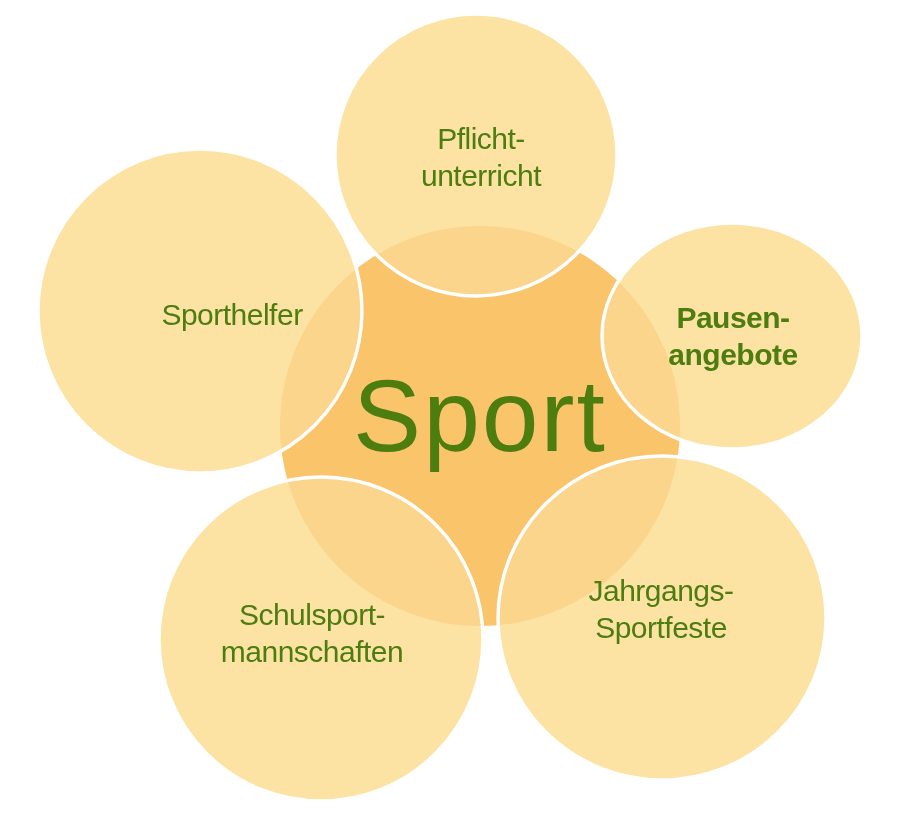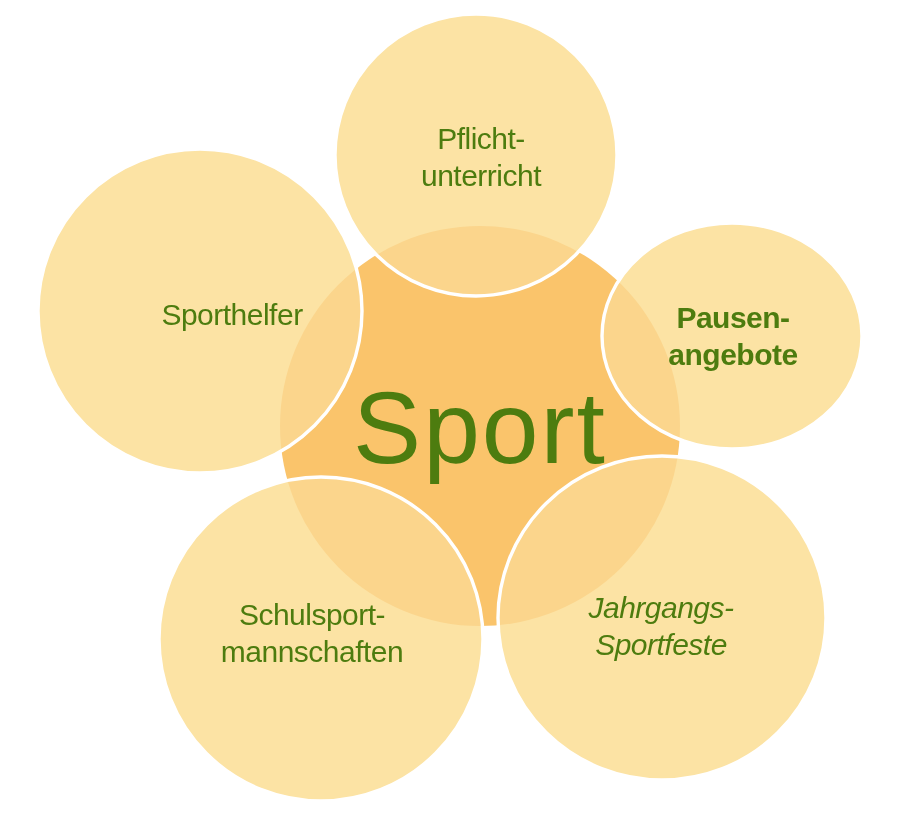--- a/index.html
+++ b/index.html
@@ -62,29 +62,29 @@
 
     <g fill="none" stroke="#FFFFFF" stroke-width="3.4">
       <circle cx="476" cy="155" r="141"></circle>
       <ellipse cx="732" cy="336" rx="130" ry="113"></ellipse>
       <ellipse cx="662" cy="618" rx="164" ry="162"></ellipse>
       <circle cx="321" cy="639" r="162"></circle>
       <circle cx="200" cy="311" r="162"></circle>
     </g>
   </svg>
 
-  <div class="label" id="center-label" style="left:480px; top:428px;">Sport</div>
+  <div class="label" id="center-label" style="left:480px; top:416px;">Sport</div>
 
   <div class="label" style="left:481px; top:157px;">Pflicht-
 unterricht</div>
 
   <div class="label" style="left:733px; top:336px;font-weight:bold;">Pausen-
 angebote</div>
 
-  <div class="label" style="left:661px; top:626px;font-style:italic;">Jahrgangs-
+  <div class="label" style="left:661px; top:609px;">Jahrgangs-
 Sportfeste</div>
 
   <div class="label" style="left:312px; top:633px;">Schulsport-
 mannschaften</div>
 
   <div class="label" style="left:196px; top:314px;margin-left:36px;">Sporthelfer</div>
 
 </div>
 
 </body></html>

